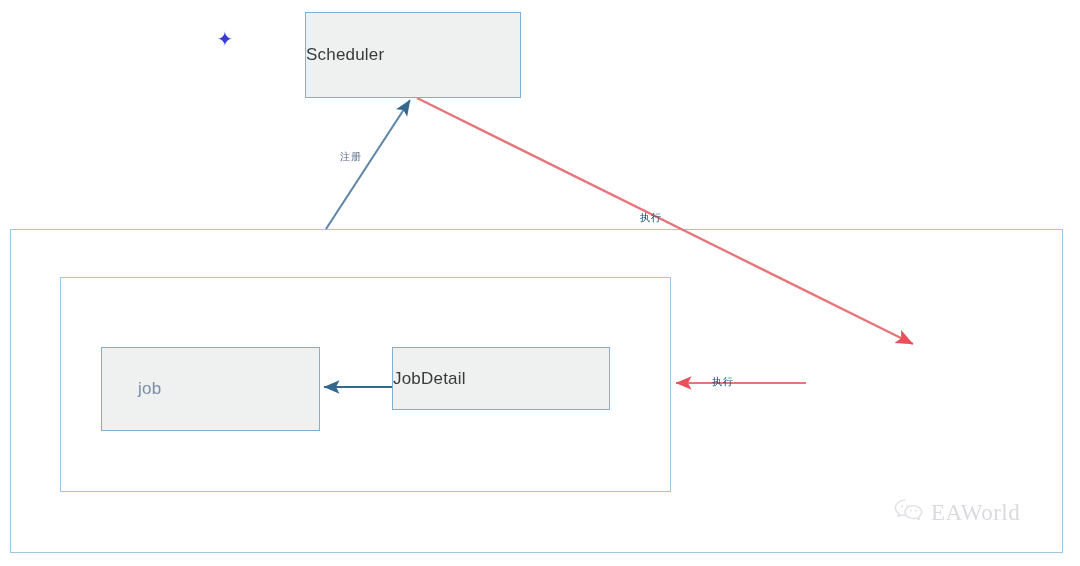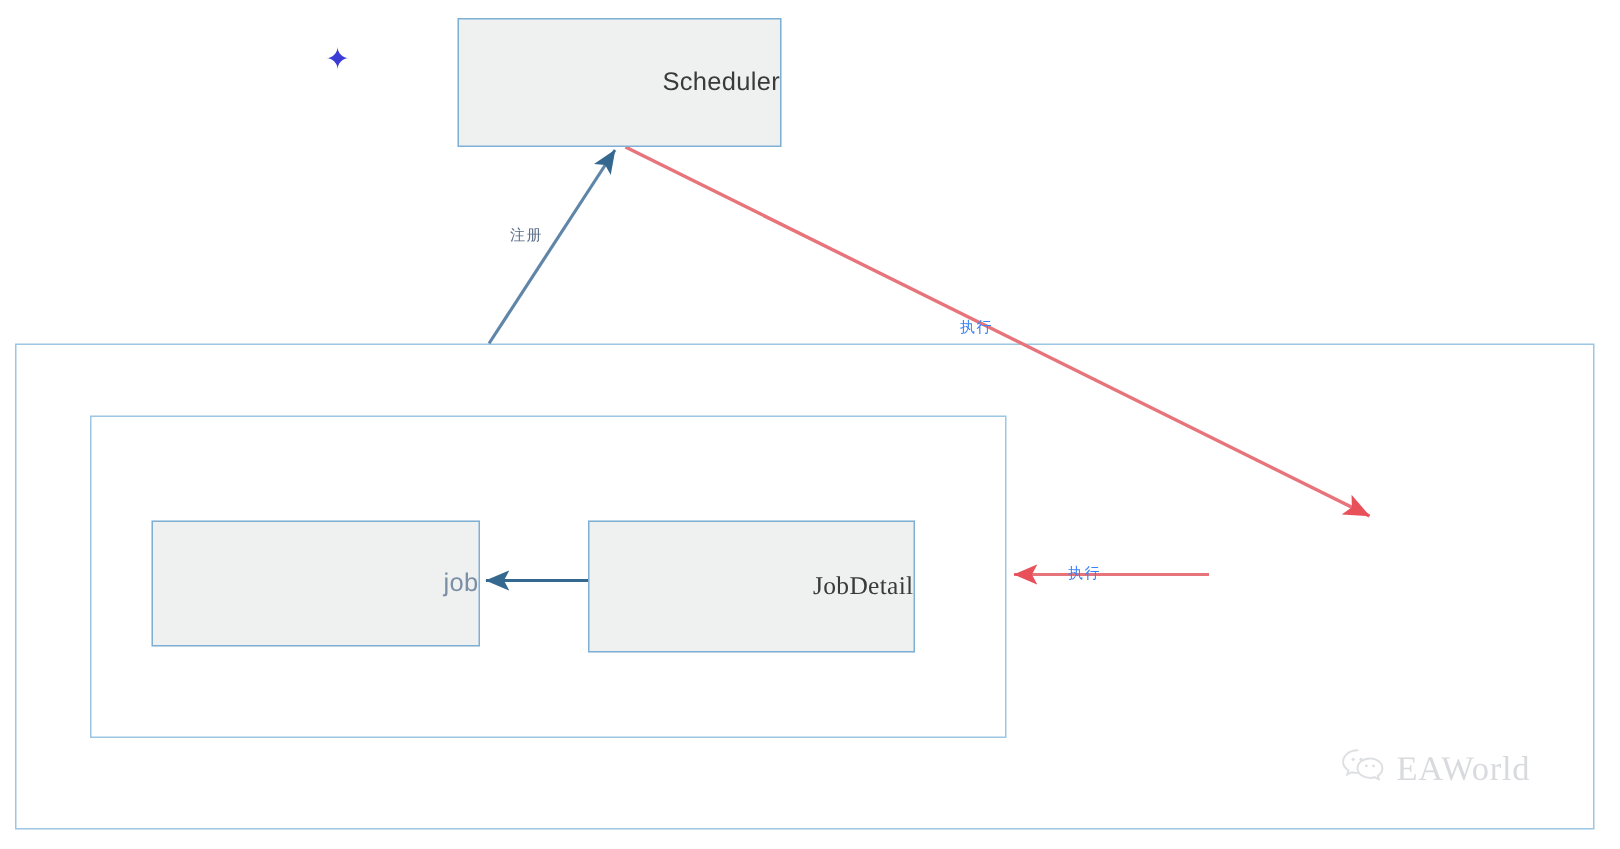--- a/index.html
+++ b/index.html
@@ -15,41 +15,41 @@
     overflow: hidden;
     font-family: "Liberation Sans", "DejaVu Sans", sans-serif;
   }
   .node {
     position: absolute;
     box-sizing: border-box;
     background: #eff0f0;
     border: 1.6px solid #7eb0d6;
     display: flex;
     align-items: center;
-    justify-content: flex-end;
+    justify-content: flex-start;
     font-size: 17px;
     color: #3a3a3a;
     letter-spacing: 0.2px;
   }
   .node.muted { color: #7a8fa6; padding-left: 36px; }
   .container {
     position: absolute;
     box-sizing: border-box;
     background: transparent;
     border: 1.8px solid #9cc6e2;
   }
   .edge-label {
     position: absolute;
     font-size: 10px;
     color: #5a6d86;
     background: transparent;
     white-space: nowrap;
     letter-spacing: 1px;
   }
-  .edge-label.red-lbl { color: #3b82f6; }
+  .edge-label.red-lbl { color: #0c4a6e; }
   svg.wires {
     position: absolute;
     left: 0;
     top: 0;
     width: 1080px;
     height: 566px;
     pointer-events: none;
   }
   .marker-star {
     position: absolute;
@@ -102,21 +102,21 @@
 
     <line x1="392" y1="387" x2="324" y2="387" stroke="#35688f" stroke-width="2.1" marker-end="url(#arrow-blue)"></line>
   </svg>
 
   <div class="node" id="node-scheduler" style="left: 305px; top: 12px; width: 216px; height: 86px;">
     <span>Scheduler</span>
   </div>
   <div class="node muted" id="node-job" style="left: 101px; top: 347px; width: 219px; height: 84px;">
     <span>job</span>
   </div>
-  <div class="node" id="node-jobdetail" style="left: 392px; top: 347px; width: 218px; height: 88px; font-family: Liberation Serif, serif;">
+  <div class="node" id="node-jobdetail" style="left: 392px; top: 347px; width: 218px; height: 63px;">
     <span>JobDetail</span>
   </div>
 
   <div class="edge-label" id="label-register" style="left: 340px; top: 150px;">注册</div>
   <div class="edge-label red-lbl" id="label-exec-1" style="left: 640px; top: 211px;">执行</div>
   <div class="edge-label red-lbl" id="label-exec-2" style="left: 712px; top: 375px;">执行</div>
 
   <div class="marker-star" id="marker-star" style="left: 216px; top: 30px;">✦</div>
 
   <div class="watermark" id="watermark" style="left: 894px; top: 498px;">

